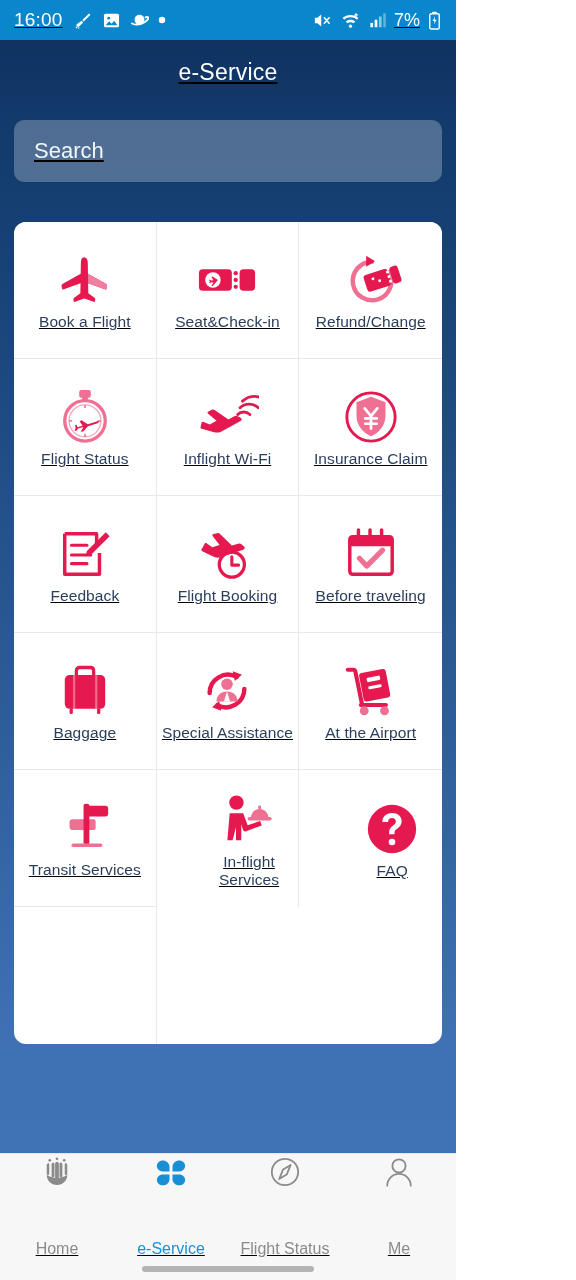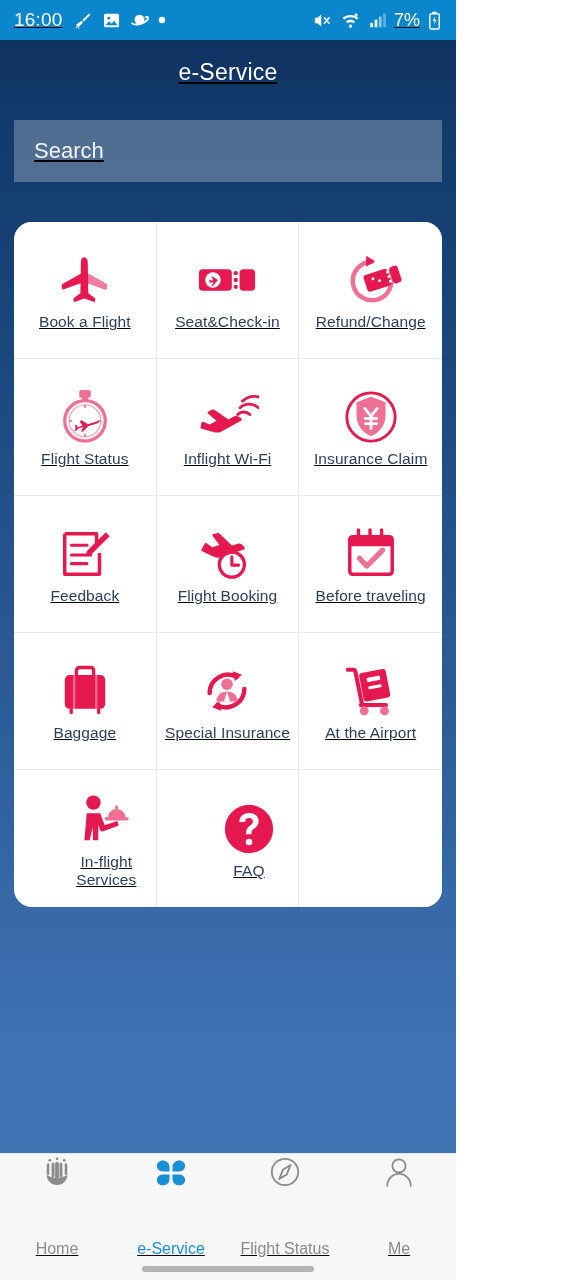--- a/index.html
+++ b/index.html
@@ -38,31 +38,31 @@
   }
   .header-title {
     color:#ffffff; font-size:23px; font-weight:400; letter-spacing:.2px;
   }
 
   
   .search-wrap { padding:16px 14px 0 14px; flex:0 0 auto; }
   .search-box {
     height:62px;
     background:rgba(255,255,255,0.26);
-    border-radius:0;
+    border-radius:10px;
     display:flex; align-items:center;
     padding:0 20px;
   }
   .search-box .ph { color:#f2f5f9; font-size:22px; }
 
   
   .card-wrap { padding:40px 14px 0 14px; flex:0 0 auto; }
   .card {
     background:#ffffff;
-    border-radius:18px;
+    border-radius:12px;
     overflow:hidden;
     display:grid;
     grid-template-columns:repeat(3,1fr);
   }
   .cell {
     height:137px;
     border-right:1px solid #e8e8e8;
     border-bottom:1px solid #e8e8e8;
     display:flex; flex-direction:column;
     align-items:center; justify-content:center;
@@ -346,40 +346,53 @@
           <svg width="58" height="54" viewBox="0 0 60 56">
             <path d="M48 26a19 19 0 0 1-28 16.6" fill="none" stroke="#e5194f" stroke-width="4.6" stroke-linecap="round"></path>
             <path d="M24 48.5l-9.5-3.6 7.4-6.6z" fill="#e5194f"></path>
             <path d="M12 30a19 19 0 0 1 28-16.6" fill="none" stroke="#e5194f" stroke-width="4.6" stroke-linecap="round"></path>
             <path d="M36 7.5l9.5 3.6-7.4 6.6z" fill="#e5194f"></path>
             <circle cx="30" cy="21" r="6" fill="#ef7093"></circle>
             <path d="M30 28.5c-6.4 0-11 4.2-11 10.5h22c0-6.3-4.6-10.5-11-10.5z" fill="#ef7093"></path>
             <path d="M30 28.5l-3.2 10.5h6.4z" fill="#fff"></path>
           </svg>
         </span>
-        <span class="label">Special Insurance</span>
+        <span class="label">Special Assistance</span>
       </div>
 
       <div class="cell">
         <span class="glyph">
           <svg width="58" height="56" viewBox="0 0 60 58">
             <path d="M6 7h5.5c1.2 0 2 .6 2.3 1.8L21 44" fill="none" stroke="#e5194f" stroke-width="4.2" stroke-linecap="round" stroke-linejoin="round"></path>
             <path d="M19.5 43.5h26" fill="none" stroke="#e5194f" stroke-width="4.2" stroke-linecap="round"></path>
             <g transform="rotate(-11 34 24)">
               <rect x="20" y="8" width="28" height="30" rx="3" fill="#e5194f"></rect>
               <rect x="27" y="14" width="14" height="4.6" rx="1.4" fill="#fff"></rect>
               <rect x="27" y="23" width="14" height="3.2" rx="1.4" fill="#fff"></rect>
             </g>
             <circle cx="23" cy="49.5" r="4.6" fill="#ef7093"></circle>
             <circle cx="44" cy="49.5" r="4.6" fill="#ef7093"></circle>
           </svg>
         </span>
         <span class="label">At the Airport</span>
       </div>
 
+      <div class="cell">
+        <span class="glyph">
+          <svg width="60" height="56" viewBox="0 0 62 58">
+            <path d="M44 6h8c2 0 3 1 3 3v5c0 2-1 3-3 3h-8z" fill="#e5194f"></path>
+            <rect x="30" y="6" width="16" height="11" rx="2" fill="#e5194f"></rect>
+            <path d="M18 20h10v11H18c-2 0-3-1-3-3v-5c0-2 1-3 3-3z" fill="#ef7093"></path>
+            <rect x="26" y="20" width="16" height="11" rx="2" fill="#ef7093"></rect>
+            <rect x="29.5" y="4" width="6" height="42" rx="2" fill="#e5194f"></rect>
+            <rect x="17" y="45" width="32" height="3.6" rx="1.8" fill="#ef7093"></rect>
+          </svg>
+        </span>
+        <span class="label">Transit Services</span>
+      </div>
 
       <div class="cell r6">
         <span class="glyph">
           <svg width="58" height="56" viewBox="0 0 60 58">
             <circle cx="17" cy="11" r="7.5" fill="#e5194f"></circle>
             <path d="M10 22h14l4.6 12.5 13-4.5 1.6 4.6-16 6c-1.5.6-2.7.1-3.4-1.2L22 33.5V50h-5.5V36.5L13 50H7.6z" fill="#e5194f"></path>
             <path d="M32 26.5c0-5 4-9 9-9s9 4 9 9z" fill="#ef7093"></path>
             <rect x="28.5" y="26" width="25" height="3.6" rx="1.8" fill="#ef7093"></rect>
             <rect x="39.5" y="14" width="3" height="4" rx="1.4" fill="#ef7093"></rect>
           </svg>

